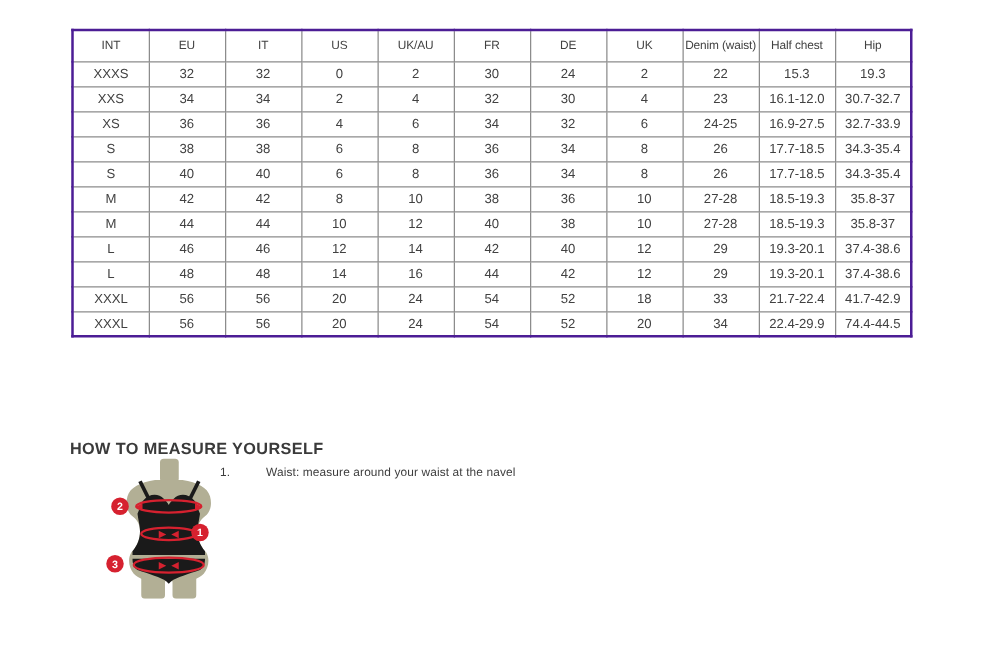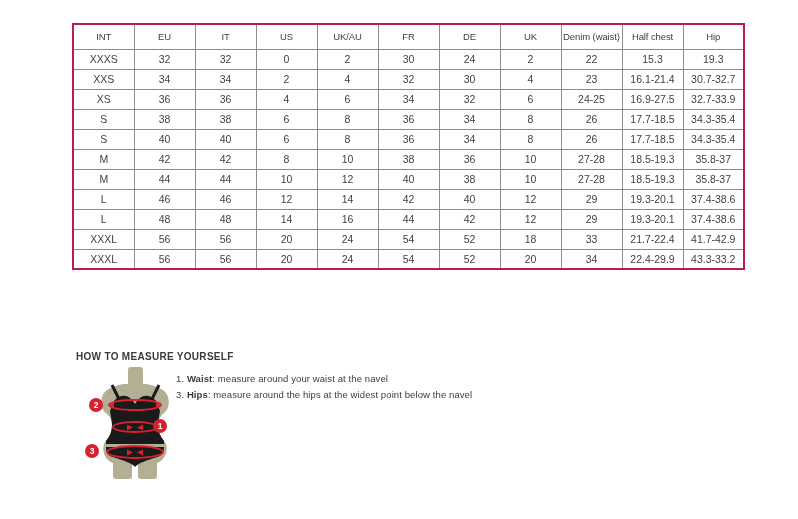--- a/index.html
+++ b/index.html
@@ -2,41 +2,41 @@
 <html><head>
 <meta charset="utf-8">
 <style>
   * { margin:0; padding:0; box-sizing:border-box; }
   html,body { background:#ffffff; }
   body { font-family:"Liberation Sans", sans-serif; }
   .sheet {
     position:relative; width:798px; height:519px; background:#ffffff; overflow:hidden;
   }
   table.size-chart {
-    position:absolute; left:72px; top:23px; width:673px;
+    position:absolute; left:57px; top:23px; width:673px;
     border-collapse:collapse; table-layout:fixed;
-    border:2px solid #be185d;
+    border:2px solid #4c1d95;
   }
   table.size-chart th, table.size-chart td {
     border:1px solid #8c8c8c;
     text-align:center; vertical-align:middle;
     color:#414141; font-weight:400;
     white-space:nowrap; overflow:hidden;
   }
   table.size-chart th { height:25px; font-size:9.5px; letter-spacing:-0.1px; }
   table.size-chart td { height:20px; font-size:10.5px; }
   .howto-title {
-    position:absolute; left:76px; top:351px;
-    font-size:10px; font-weight:bold; color:#3a3a3a; letter-spacing:0.3px;
+    position:absolute; left:56px; top:351px;
+    font-size:13px; font-weight:bold; color:#3a3a3a; letter-spacing:0.3px;
   }
   .steps {
     position:absolute; left:176px; top:373px; list-style:none;
   }
   .step { font-size:9.5px; color:#3d3d3d; margin-bottom:4.6px; letter-spacing:0.1px; }
-  .step b { font-weight:bold; }
+  .step b { font-weight:normal;margin-left:26px; }
   .figure-wrap { position:absolute; left:76px; top:366px; width:120px; height:113px; }
 </style>
 </head>
 <body>
 
 <div class="sheet">
 
   <table class="size-chart">
     <thead>
       <tr>
@@ -70,21 +70,21 @@
         <tr>
           <td>XXS</td>
           <td>34</td>
           <td>34</td>
           <td>2</td>
           <td>4</td>
           <td>32</td>
           <td>30</td>
           <td>4</td>
           <td>23</td>
-          <td>16.1-21.4</td>
+          <td>16.1-12.0</td>
           <td>30.7-32.7</td>
         </tr>
         <tr>
           <td>XS</td>
           <td>36</td>
           <td>36</td>
           <td>4</td>
           <td>6</td>
           <td>34</td>
           <td>32</td>
@@ -188,21 +188,21 @@
           <td>XXXL</td>
           <td>56</td>
           <td>56</td>
           <td>20</td>
           <td>24</td>
           <td>54</td>
           <td>52</td>
           <td>20</td>
           <td>34</td>
           <td>22.4-29.9</td>
-          <td>43.3-33.2</td>
+          <td>74.4-44.5</td>
         </tr>
       </tbody>
   </table>
 
   <div class="howto-title">HOW TO MEASURE YOURSELF</div>
 
   <div class="figure-wrap">
     <svg width="120" height="113" viewBox="0 0 120 113" xmlns="http://www.w3.org/2000/svg">
 
       <g>
@@ -252,16 +252,15 @@
         <g>
           <circle cx="16" cy="85" r="7" fill="#d6212f"></circle>
           <text x="16" y="88" fill="#ffffff">3</text>
         </g>
       </g>
     </svg>
   </div>
 
   <ul class="steps">
     <li class="step"><span>1.</span> <b>Waist</b><span>: measure around your waist at the navel</span></li>
-    <li class="step"><span>3.</span> <b>Hips</b><span>: measure around the hips at the widest point below the navel</span></li>
   </ul>
 
 </div>
 
 </body></html>

